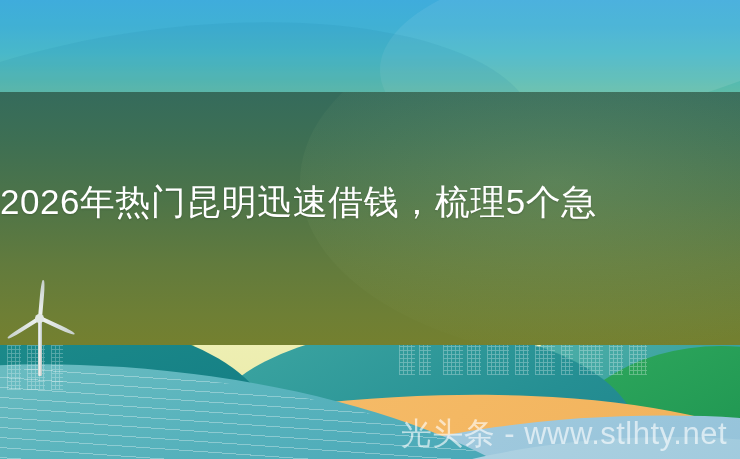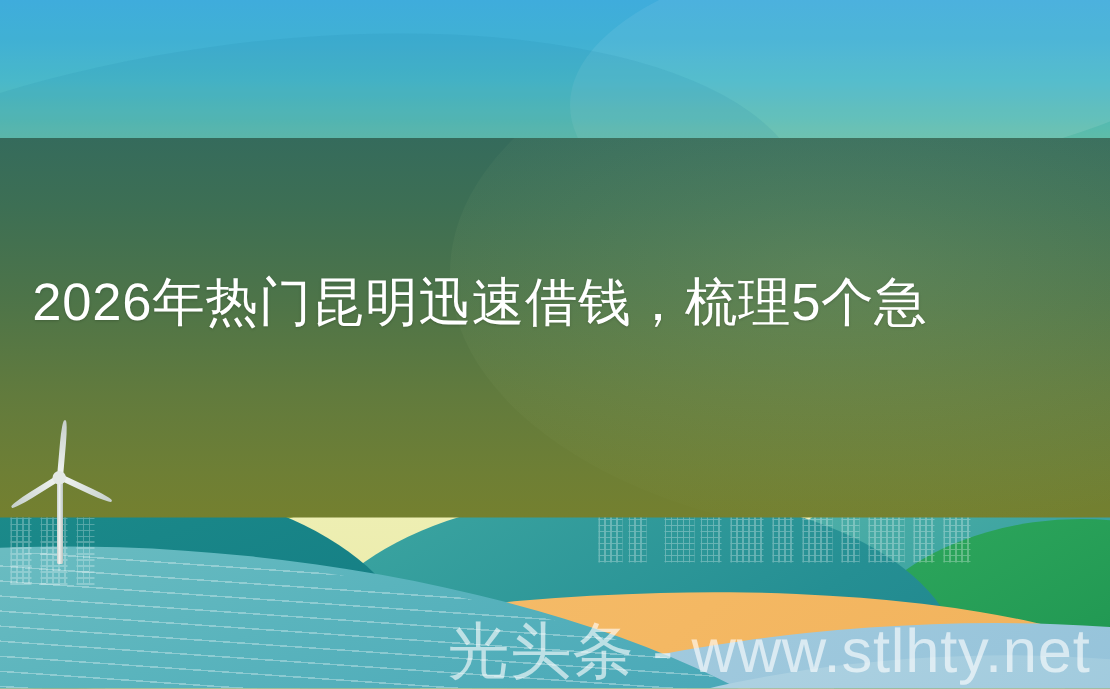--- a/index.html
+++ b/index.html
@@ -192,40 +192,40 @@
     border-radius:2px 2px 40% 40%;
     transform-origin:2px 0px;
   }
   .b1{transform:rotate(58deg);}
   .b2{transform:rotate(185deg);}
   .b3{transform:rotate(295deg);}
 
   
   .title-wrap{
     position:absolute;left:0;top:178px;width:640px;
-    text-align:center;
+    text-align:left;
     z-index:40;
   }
   .title-line{
     display:block;
     color:#ffffff;
     font-size:35px;
     line-height:48px;
     letter-spacing:.5px;
     font-weight:400;
     text-shadow:0 1px 2px rgba(0,0,0,.18);
     white-space:nowrap;
   }
 
   
   .watermark{
     position:absolute;right:13px;bottom:7px;
     z-index:50;
     color:rgba(255,255,255,.62);
-    font-size:41px;
+    font-size:31px;
     line-height:36px;
     letter-spacing:.5px;
     white-space:nowrap;
     font-weight:400;
   }
 </style>
 </head>
 <body>
 
 <div id="stage">

